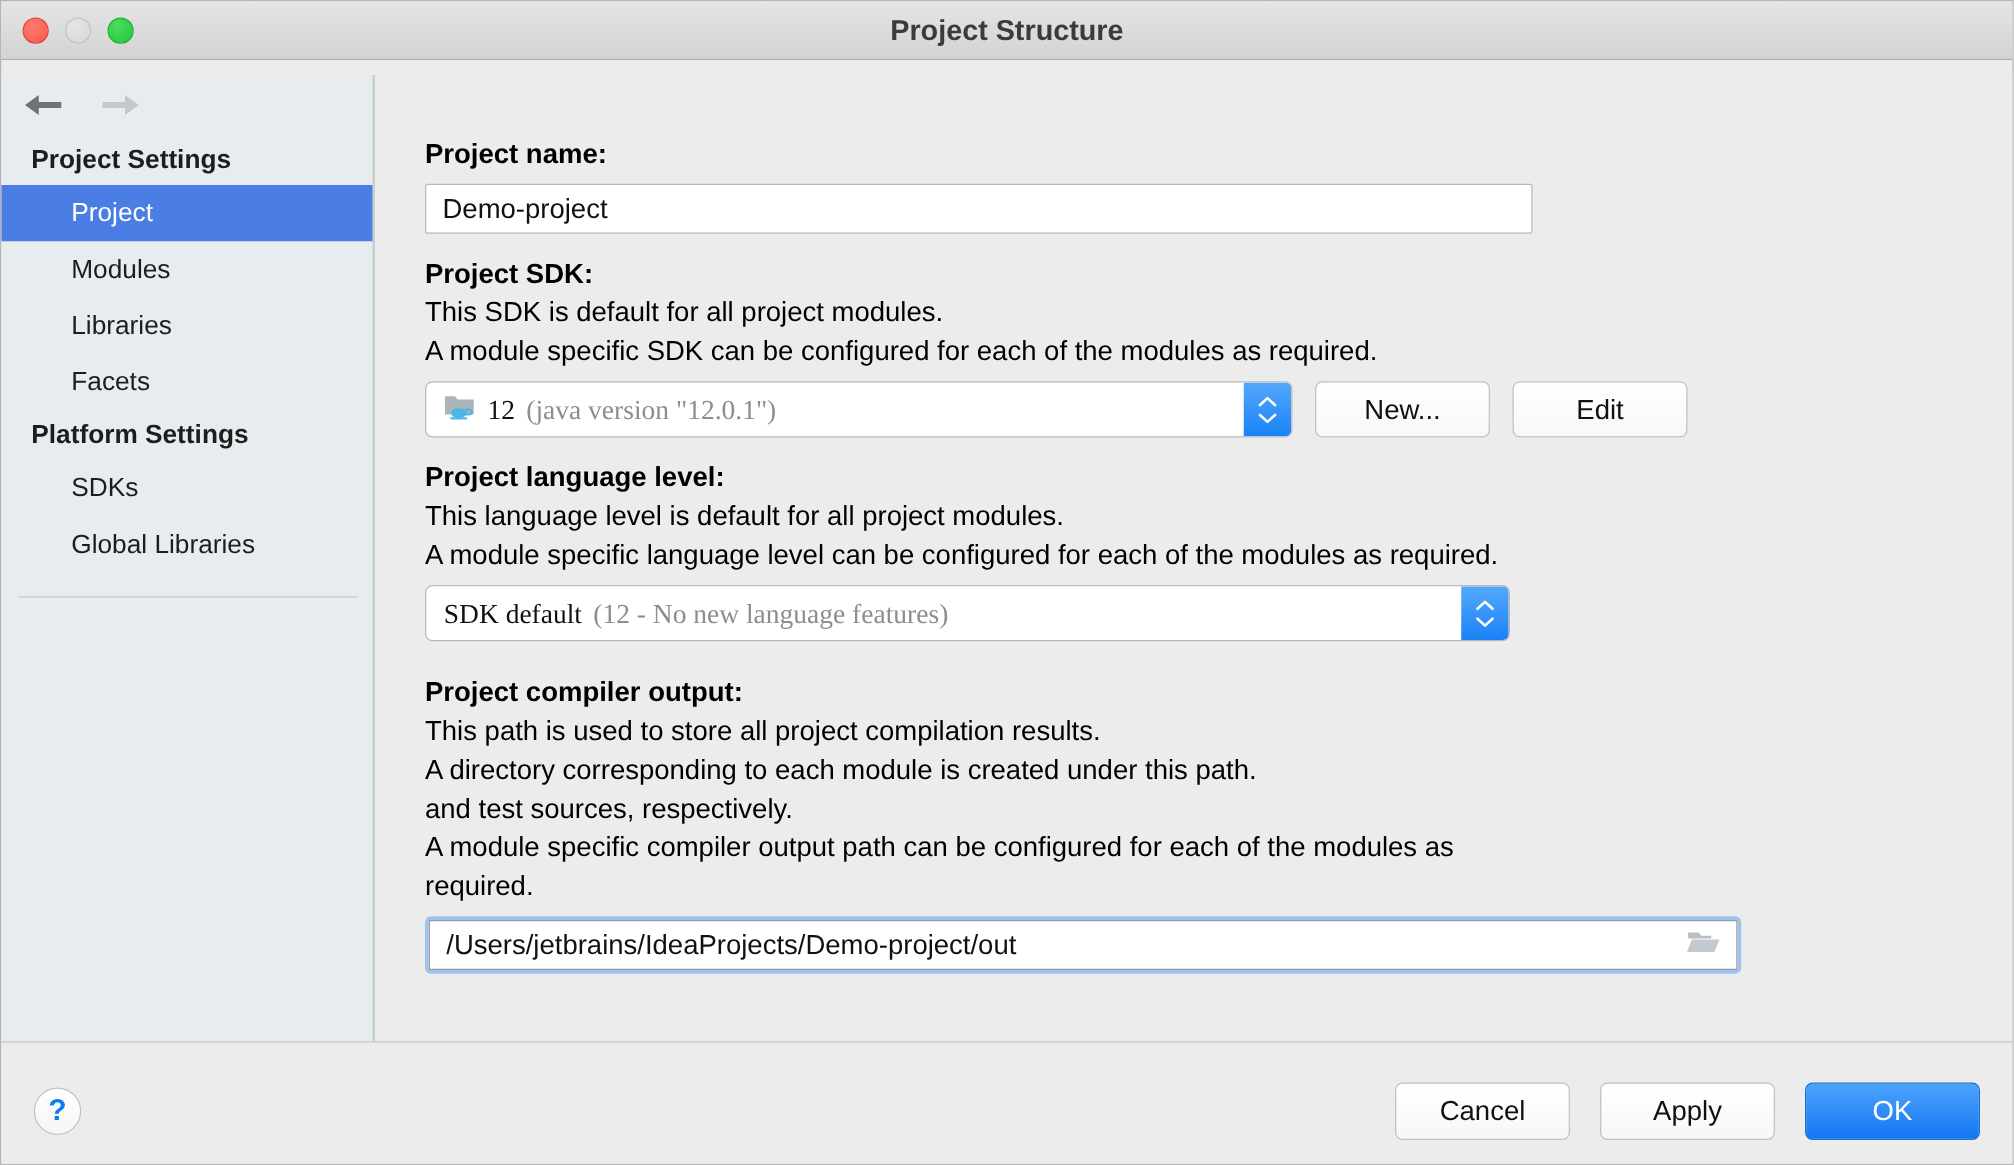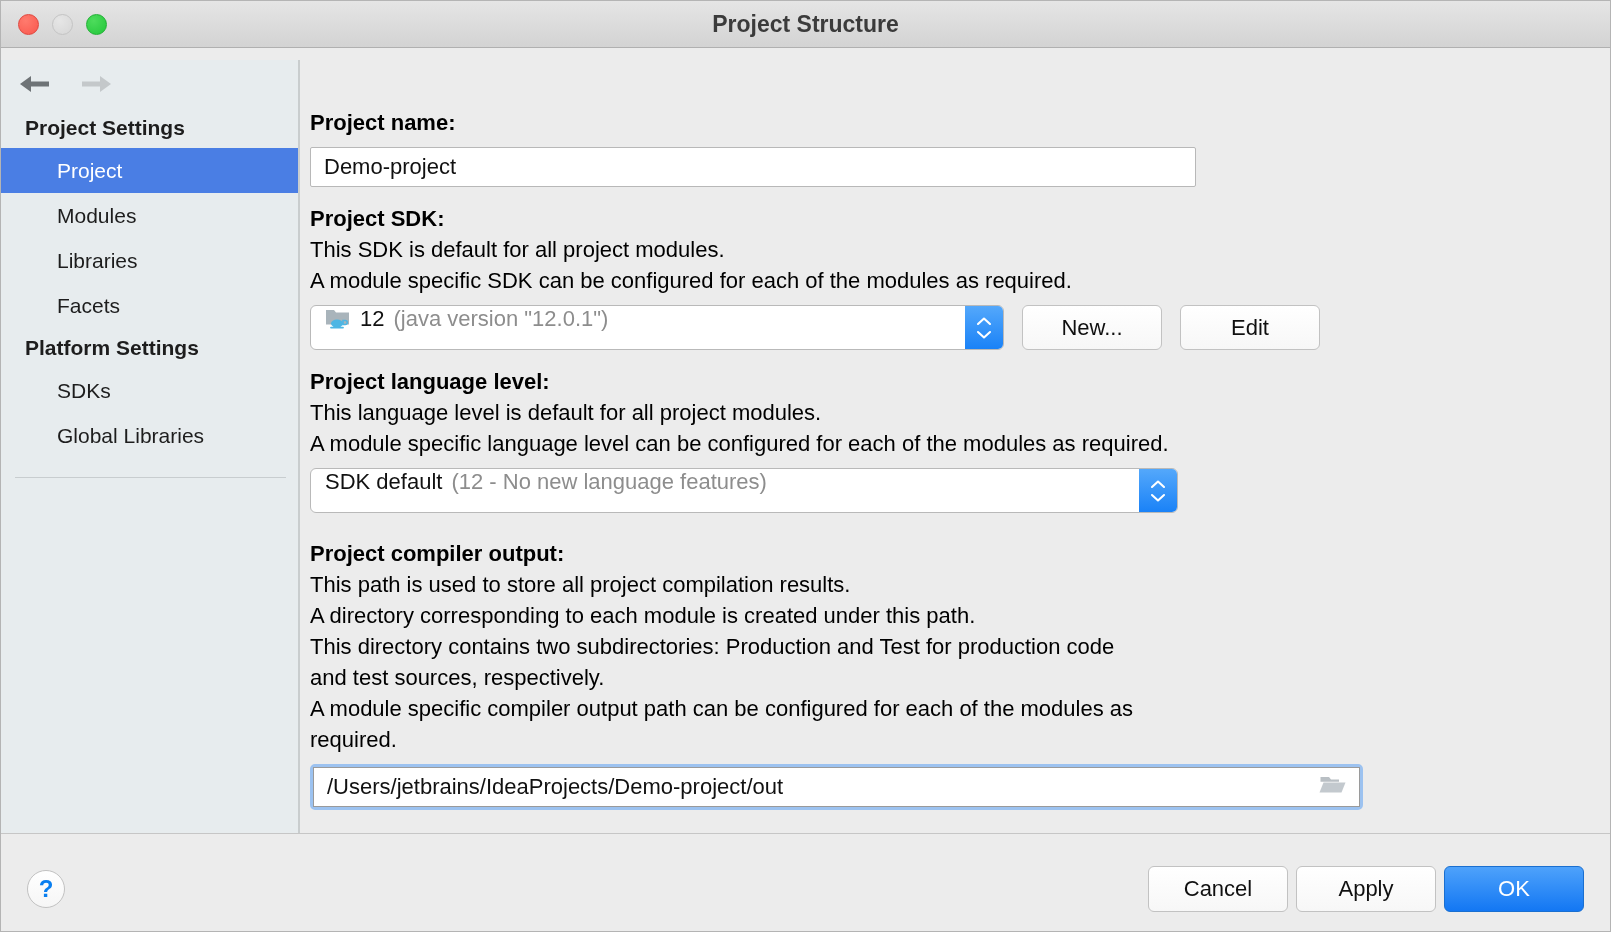--- a/index.html
+++ b/index.html
@@ -105,21 +105,21 @@
   .sidebar-sep {
     height: 1px;
     background: #c8cdcf;
     margin: 19px 12px 19px 14px;
   }
 
   
   .main {
     flex: 1;
     background: #ececec;
-    padding: 48px 0 0 10px;
+    padding: 48px 0 0 40px;
     position: relative;
     overflow: hidden;
   }
 
   .lbl-bold {
     font-size: 22px;
     font-weight: bold;
     color: #000000;
     line-height: 30px;
     white-space: nowrap;
@@ -155,25 +155,26 @@
     align-items: stretch;
     height: 45px;
     background: #ffffff;
     border: 1px solid #b9b9b9;
     border-radius: 6px;
     overflow: hidden;
     vertical-align: middle;
   }
   .combo-body {
     display: flex;
-    align-items: flex-start;
+    align-items: center;
     padding-left: 14px;
     gap: 9px;
     flex: 1;
     min-width: 0;
+    font-family: Liberation Serif, serif;
   }
   .combo-text {
     font-size: 22px;
     color: #111111;
     white-space: nowrap;
   }
   .combo-sub {
     font-size: 22px;
     color: #8d8d8d;
     white-space: nowrap;
@@ -251,21 +252,21 @@
     color: #0a7ff0;
     font-size: 24px;
     font-weight: bold;
     display: flex;
     align-items: center;
     justify-content: center;
     font-family: "Liberation Sans", sans-serif;
     cursor: default;
   }
   .footer-spacer { flex: 1; }
-  .footer-btns { display: flex; align-items: center; gap: 8px; }
+  .footer-btns { display: flex; align-items: center; gap: 24px; }
   .btn-footer { min-width: 140px; height: 46px; }
   .btn-primary {
     background: linear-gradient(to bottom, #4ea2fb 0%, #1377f3 100%);
     border: 1px solid #1a6fd0;
     color: #ffffff;
   }
 </style>
 </head>
 <body>
 
@@ -377,21 +378,20 @@
           </svg>
         </div>
       </div>
 
       <div class="gap-lg"></div>
 
       
       <div class="lbl-bold">Project compiler output:</div>
       <div class="lbl-normal">This path is used to store all project compilation results.</div>
       <div class="lbl-normal">A directory corresponding to each module is created under this path.</div>
-      <div class="lbl-normal">This directory contains two subdirectories: Production and Test for production code</div>
       <div class="lbl-normal">and test sources, respectively.</div>
       <div class="lbl-normal">A module specific compiler output path can be configured for each of the modules as</div>
       <div class="lbl-normal">required.</div>
       <div class="gap-sm"></div>
 
       <div class="path-wrap">
         <div class="path-field">
           <span class="path-text">/Users/jetbrains/IdeaProjects/Demo-project/out</span>
           <span>
             <svg width="28" height="22" viewBox="0 0 28 22">

